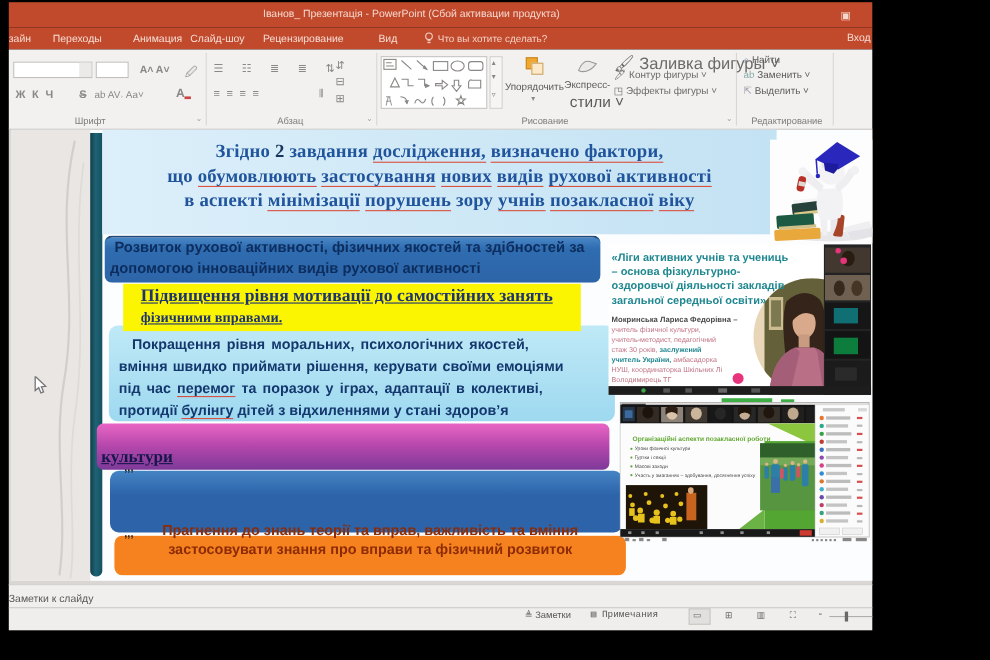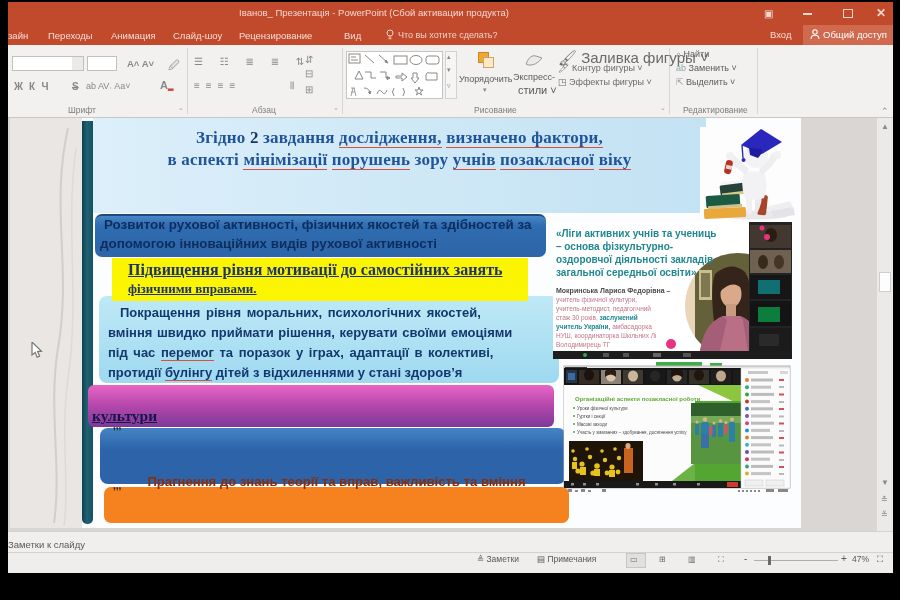--- a/index.html
+++ b/index.html
@@ -1,35 +1,35 @@
 <!DOCTYPE html>
 <html><head>
 <meta charset="utf-8">
 <style>
   html,body{margin:0;padding:0;background:#000;}
-  #stage{position:relative;width:900px;height:600px;background:#000;overflow:hidden;font-family:"Liberation Sans",sans-serif;}
+  #stage{position:relative;width:793px;height:600px;background:#000;overflow:hidden;font-family:"Liberation Sans",sans-serif;}
   .abs{position:absolute;}
   .nw{white-space:nowrap;}
 </style>
 </head>
 <body>
 <div id="stage">
 
   <div class="abs" style="left:8px;top:2px;width:885px;height:23px;background:#c24a2c;"></div>
   <div class="abs nw" style="left:0;top:7px;width:748px;text-align:center;font-size:9.5px;color:#f6d9d0;">Іванов_ Презентація - PowerPoint (Сбой активации продукта)</div>
 
   <div class="abs nw" style="left:764px;top:8px;color:#f3d6cc;font-size:10px;">▣</div>
   <div class="abs" style="left:803px;top:13px;width:9px;height:2px;background:#f3d6cc;"></div>
   <div class="abs" style="left:843px;top:9px;width:8px;height:7px;border:1.5px solid #f3d6cc;"></div>
   <div class="abs nw" style="left:876px;top:6px;color:#f3d6cc;font-size:12px;font-weight:bold;">✕</div>
 
   <div class="abs" style="left:8px;top:25px;width:885px;height:20px;background:#c24a2c;"></div>
   <div class="abs nw" style="left:8px;top:30px;font-size:9.5px;color:#f6ddd5;">зайн</div>
   <div class="abs nw" style="left:48px;top:30px;font-size:9.5px;color:#f6ddd5;">Переходы</div>
-  <div class="abs nw" style="left:111px;top:30px;font-size:9.5px;color:#f6ddd5;">Анимация</div>
+  <div class="abs nw" style="left:121px;top:30px;font-size:9.5px;color:#f6ddd5;">Анимация</div>
   <div class="abs nw" style="left:173px;top:30px;font-size:9.5px;color:#f6ddd5;">Слайд-шоу</div>
   <div class="abs nw" style="left:239px;top:30px;font-size:9.5px;color:#f6ddd5;">Рецензирование</div>
   <div class="abs nw" style="left:344px;top:30px;font-size:9.5px;color:#f6ddd5;">Вид</div>
   <svg class="abs" style="left:386px;top:29px;" width="8" height="12" viewBox="0 0 8 12">
       <circle cx="4" cy="4" r="3" fill="none" stroke="#f3d0c5" stroke-width="1"></circle>
       <rect x="2.6" y="7.5" width="2.8" height="1" fill="#f3d0c5"></rect>
       <rect x="2.6" y="9.2" width="2.8" height="1" fill="#f3d0c5"></rect>
     </svg>
     <div class="abs nw" style="left:398px;top:30px;font-size:9px;color:#f3d0c5;">Что вы хотите сделать?</div>
   <div class="abs nw" style="left:770px;top:29px;font-size:9.5px;color:#f6ddd5;">Вход</div>
@@ -110,21 +110,21 @@
     <div class="abs" style="left:0;top:0;width:9px;height:9px;background:#f0a830;border:1px solid #c8882a;"></div>
     <div class="abs" style="left:5px;top:5px;width:9px;height:9px;background:#fde9c8;border:1px solid #c8a86a;"></div>
   </div>
   <div class="abs nw" style="left:459px;top:74px;font-size:9px;color:#5c5a58;">Упорядочить</div>
   <div class="abs nw" style="left:483px;top:86px;font-size:7px;color:#8a8886;">▾</div>
 
   <svg class="abs" style="left:524px;top:52px;" width="20" height="16" viewBox="0 0 20 16">
       <path d="M2 12 Q6 2 12 4 L18 6 Q12 14 4 13 Z" fill="#eceae8" stroke="#9a9896"></path>
     </svg>
   <div class="abs nw" style="left:513px;top:72px;font-size:9px;color:#5c5a58;">Экспресс-</div>
-  <div class="abs nw" style="left:518px;top:84px;font-size:11px;color:#5c5a58;">стили ˅</div>
+  <div class="abs nw" style="left:518px;top:84px;font-size:14px;color:#5c5a58;">стили ˅</div>
 
   <div class="abs nw" style="left:558px;top:49px;font-size:15px;color:#6c6a68;">🖌 Заливка фигуры ˅</div>
   <div class="abs nw" style="left:558px;top:63px;font-size:9px;color:#6c6a68;">🖊 Контур фигуры ˅</div>
   <div class="abs nw" style="left:558px;top:77px;font-size:9px;color:#6c6a68;">◳ Эффекты фигуры ˅</div>
 
   <div class="abs nw" style="left:676px;top:49px;font-size:9px;color:#5c5a58;"><span style="color:#7c8ca8;">⌕</span> Найти</div>
   <div class="abs nw" style="left:676px;top:63px;font-size:9px;color:#5c5a58;"><span style="color:#8aa;">ab</span> Заменить ˅</div>
   <div class="abs nw" style="left:676px;top:77px;font-size:9px;color:#5c5a58;"><span style="color:#99a;">⇱</span> Выделить ˅</div>
 
   <div class="abs" style="left:8px;top:118px;width:885px;height:413px;background:#d9d6d3;"></div>
@@ -136,20 +136,21 @@
     <path d="M58 10 C40 90 62 150 48 230 C38 290 52 350 44 405" stroke="#d2cfcb" stroke-width="2" fill="none"></path>
     <path d="M66 30 C55 110 70 180 58 260 C50 320 60 370 54 408" stroke="#dedbd7" stroke-width="1.5" fill="none"></path>
   </svg>
 
   <div class="abs" style="left:82px;top:121px;width:11px;height:403px;border-radius:0 0 5px 5px;background:linear-gradient(90deg,#123f4c,#1e6375 45%,#16505f);"></div>
 
   <div class="abs" style="left:93px;top:118px;width:613px;height:95px;background:linear-gradient(90deg,#dceffa,#c3e2f3);"></div>
 
   <div class="abs" style="left:93px;top:127px;width:613px;text-align:center;font-family:Liberation Serif, serif;font-weight:bold;font-size:17px;line-height:22px;color:#20549c;letter-spacing:0.2px;">
     <div class="nw">Згідно <span style="color:#17365d;">2</span> завдання <span class="ru">дослідження,</span> <span class="ru">визначено фактори,</span></div>
+    <div class="nw">що <span class="ru">обумовлюють</span> <span class="ru">застосування</span> <span class="ru">нових</span> <span class="ru">видів</span> <span class="ru">рухової активності</span></div>
     <div class="nw">в аспекті <span class="ru">мінімізації</span> <span class="ru">порушень</span> зору <span class="ru">учнів</span> <span class="ru">позакласної</span> <span class="ru">віку</span></div>
   </div>
   <style>.ru{border-bottom:1.5px solid #d9503f;}</style>
 
   <div class="abs" style="left:95px;top:214px;width:451px;height:43px;border-radius:7px;background:linear-gradient(180deg,#4886c6,#2f6cb0 25%,#2d65a8);border-top:2px solid #1f4a7e;box-sizing:border-box;"></div>
   <div class="abs nw" style="left:104px;top:217px;font-size:13.4px;font-weight:bold;color:#0c2d5e;">Розвиток рухової активності, фізичних якостей та здібностей за</div>
   <div class="abs nw" style="left:100px;top:236px;font-size:13.4px;font-weight:bold;color:#0c2d5e;">допомогою інноваційних видів рухової активності</div>
 
   <div class="abs" style="left:112px;top:258px;width:416px;height:43px;background:#fbf502;z-index:2;"></div>
   <div class="abs nw" style="left:128px;top:261px;font-family:'Liberation Serif',serif;font-size:16px;font-weight:bold;color:#1d3471;text-decoration:underline;z-index:3;">Підвищення рівня мотивації до самостійних занять</div>
@@ -162,20 +163,21 @@
   <div class="abs nw" style="left:108px;top:365px;font-size:13px;font-weight:bold;color:#14386e;">протидії <span class="ru">булінгу</span> дітей з відхиленнями у стані здоров’я</div>
 
   <div class="abs" style="left:88px;top:385px;width:466px;height:42px;border-radius:6px;background:linear-gradient(180deg,#e866c4,#b446ab 50%,#7d3a99);"></div>
   <div class="abs nw" style="left:92px;top:407px;font-family:'Liberation Serif',serif;font-size:15.5px;font-weight:bold;color:#16164a;text-decoration:underline;">культури</div>
 
   <div class="abs" style="left:100px;top:428px;width:466px;height:56px;border-radius:8px;background:linear-gradient(180deg,#4584c4,#2c63a9 40%,#2c63a9);"></div>
 
   <div class="abs" style="left:103px;top:486px;width:467px;height:38px;border-radius:8px;background:#f5821e;border:1px solid #fff;box-sizing:border-box;"></div>
   <div class="abs" style="left:103px;top:471px;width:467px;text-align:center;font-size:13.1px;font-weight:bold;color:#8c2b06;line-height:18px;padding-top:2px;">
     <div class="nw">Прагнення до знань теорії та вправ, важливість та вміння</div>
+    <div class="nw">застосовувати знання про вправи та фізичний розвиток</div>
   </div>
 
   <div class="abs nw" style="left:113px;top:420px;font-size:10px;color:#222;font-weight:bold;">,,,</div>
   <div class="abs nw" style="left:113px;top:480px;font-size:10px;color:#222;font-weight:bold;">,,,</div>
 
   <div class="abs" style="left:700px;top:127px;width:95px;height:94px;background:#fdfdfd;"></div>
   <svg class="abs" style="left:700px;top:127px;" width="95" height="94" viewBox="0 0 95 94">
     <ellipse cx="55" cy="88" rx="34" ry="4.5" fill="#e8e8ea"></ellipse>
 
     <path d="M66 80 L90 74 L95 84 L72 89 Z" fill="#efeff1"></path>
@@ -459,21 +461,21 @@
   <div class="abs" style="left:879px;top:272px;width:12px;height:20px;background:#fdfdfd;border:1px solid #d0cecc;box-sizing:border-box;"></div>
   <div class="abs nw" style="left:881px;top:478px;font-size:8px;color:#8a8886;">▼</div>
   <div class="abs nw" style="left:881px;top:495px;font-size:8px;color:#8a8886;">≛</div>
   <div class="abs nw" style="left:881px;top:510px;font-size:8px;color:#8a8886;">≚</div>
 
   <div class="abs" style="left:8px;top:531px;width:885px;height:21px;background:#f1efed;border-top:1px solid #d4d2d0;box-sizing:border-box;"></div>
   <div class="abs nw" style="left:8px;top:539px;font-size:9.5px;color:#5a5856;">Заметки к слайду</div>
 
   <div class="abs" style="left:8px;top:552px;width:885px;height:21px;background:#f0eeec;border-top:1px solid #d4d2d0;box-sizing:border-box;"></div>
   <div class="abs nw" style="left:477px;top:554px;font-size:8.5px;color:#5a5856;">≜ Заметки</div>
-  <div class="abs nw" style="left:537px;top:554px;font-size:8.5px;color:#5a5856;">▤ Примечания</div>
+  <div class="abs nw" style="left:537px;top:554px;font-size:8.5px;color:#5a5856;font-family:Liberation Mono, monospace;">▤ Примечания</div>
   <div class="abs" style="left:626px;top:553px;width:20px;height:15px;background:#e2e0de;border:1px solid #c8c6c4;box-sizing:border-box;"></div>
   <div class="abs nw" style="left:630px;top:555px;font-size:8px;color:#6a6866;">▭</div>
   <div class="abs nw" style="left:659px;top:555px;font-size:8px;color:#6a6866;">⊞</div>
   <div class="abs nw" style="left:688px;top:555px;font-size:8px;color:#6a6866;">▥</div>
   <div class="abs nw" style="left:718px;top:555px;font-size:8px;color:#6a6866;">⛶</div>
   <div class="abs nw" style="left:744px;top:553px;font-size:10px;color:#5a5856;">-</div>
   <div class="abs" style="left:754px;top:560px;width:84px;height:1px;background:#b0aeac;"></div>
   <div class="abs" style="left:768px;top:556px;width:3px;height:9px;background:#6a6866;"></div>
   <div class="abs nw" style="left:841px;top:553px;font-size:10px;color:#5a5856;">+</div>
   <div class="abs nw" style="left:852px;top:554px;font-size:8.5px;color:#5a5856;">47%</div>

